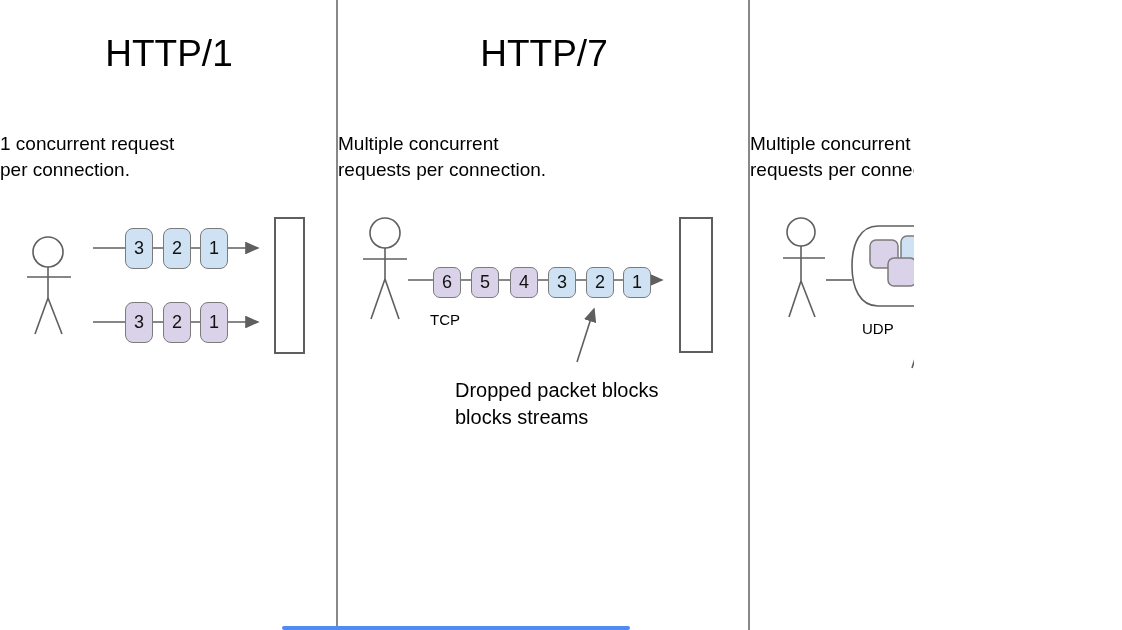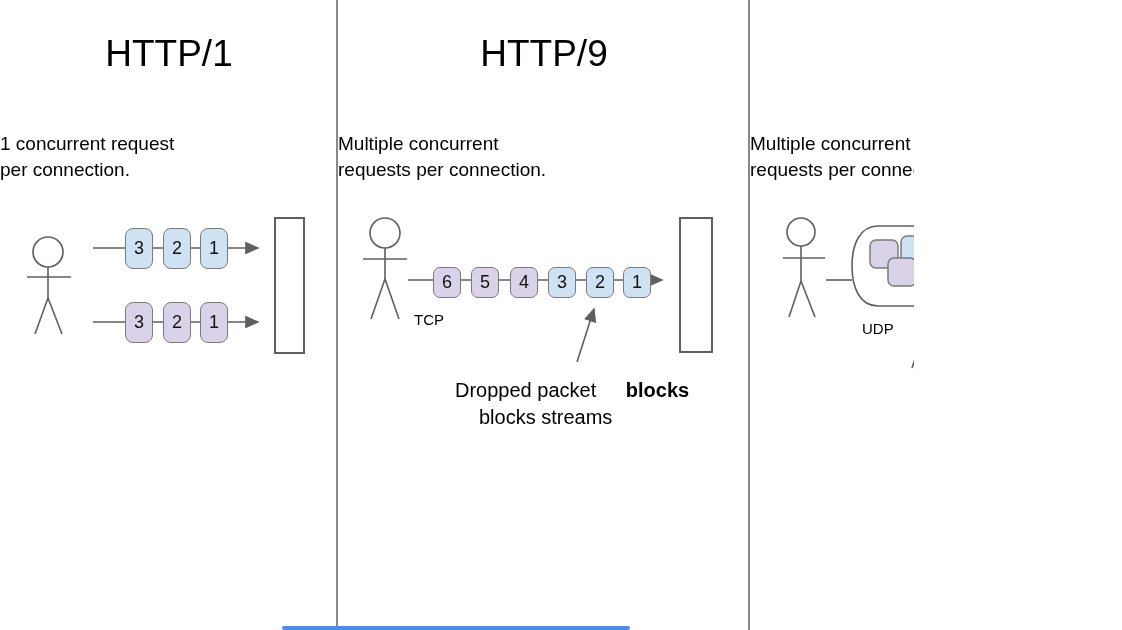--- a/index.html
+++ b/index.html
@@ -4,21 +4,21 @@
 <style>
   html,body{margin:0;padding:0;background:#fff;}
   .stage{position:relative;width:914px;height:630px;background:#ffffff;
          font-family:"Liberation Sans",sans-serif;overflow:hidden;color:#000;}
   .layer{position:absolute;left:0;top:0;}
   .divider{position:absolute;top:0;width:2px;height:630px;}
   .title{position:absolute;top:33px;font-size:37px;line-height:42px;text-align:center;}
   .subtitle{position:absolute;top:131px;font-size:19px;line-height:26px;text-align:left;white-space:pre-line;}
   .proto{position:absolute;font-size:15px;}
   .note{position:absolute;font-size:20px;line-height:27px;}
-  .note b{font-weight:bold;margin-left:24px;}
+  .note b{font-weight:normal;}
   .pkt{position:absolute;display:flex;align-items:center;justify-content:center;
        border:1.5px solid #7b7b7b;font-size:18px;color:#111;box-sizing:border-box;}
   .pkt.tall{width:28px;height:41px;border-radius:8px;}
   .pkt.sq{width:28px;height:31px;border-radius:7px;}
   .thumb{position:absolute;left:282px;top:626px;width:348px;height:4px;border-radius:2px;}
 </style>
 </head>
 <body>
 
 <div class="stage">
@@ -90,32 +90,32 @@
 per connection.</div>
 
   <div class="pkt tall" style="left: 125px; top: 228px; background-color: rgb(207, 226, 243);">3</div>
   <div class="pkt tall" style="left: 163px; top: 228px; background-color: rgb(207, 226, 243);">2</div>
   <div class="pkt tall" style="left: 200px; top: 228px; background-color: rgb(207, 226, 243);">1</div>
 
   <div class="pkt tall" style="left: 125px; top: 302px; background-color: rgb(217, 210, 233);">3</div>
   <div class="pkt tall" style="left: 163px; top: 302px; background-color: rgb(217, 210, 233);">2</div>
   <div class="pkt tall" style="left: 200px; top: 302px; background-color: rgb(217, 210, 233);">1</div>
 
-  <div class="title" style="left:338px;width:412px">HTTP/9</div>
+  <div class="title" style="left:338px;width:412px">HTTP/7</div>
   <div class="subtitle" style="left:338px;width:412px">Multiple concurrent
 requests per connection.</div>
 
   <div class="pkt sq" style="left: 433px; top: 267px; background-color: rgb(217, 210, 233);">6</div>
   <div class="pkt sq" style="left: 471px; top: 267px; background-color: rgb(217, 210, 233);">5</div>
   <div class="pkt sq" style="left: 510px; top: 267px; background-color: rgb(217, 210, 233);">4</div>
   <div class="pkt sq" style="left: 548px; top: 267px; background-color: rgb(207, 226, 243);">3</div>
   <div class="pkt sq" style="left: 586px; top: 267px; background-color: rgb(207, 226, 243);">2</div>
   <div class="pkt sq" style="left: 623px; top: 267px; background-color: rgb(207, 226, 243);">1</div>
 
-  <div class="proto" style="left:414px;top:311px">TCP</div>
+  <div class="proto" style="left:430px;top:311px">TCP</div>
 
   <div class="note" style="left:455px;top:377px;width:260px">
     <span>Dropped packet </span><b>blocks</b><br>
     <b></b><span>blocks streams</span>
   </div>
 
   <div class="subtitle" style="left:750px;width:372px">Multiple concurrent
 requests per connection.</div>
 
   <div class="proto" style="left:862px;top:320px">UDP</div>

